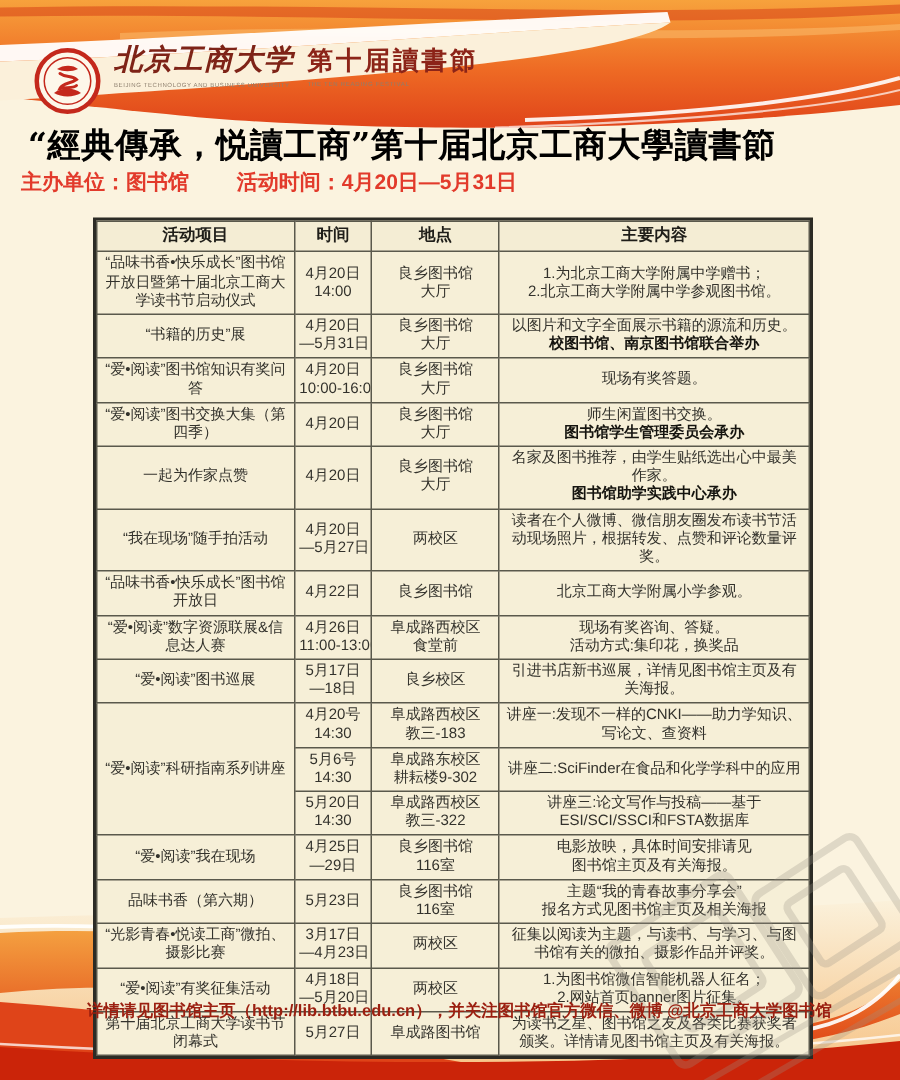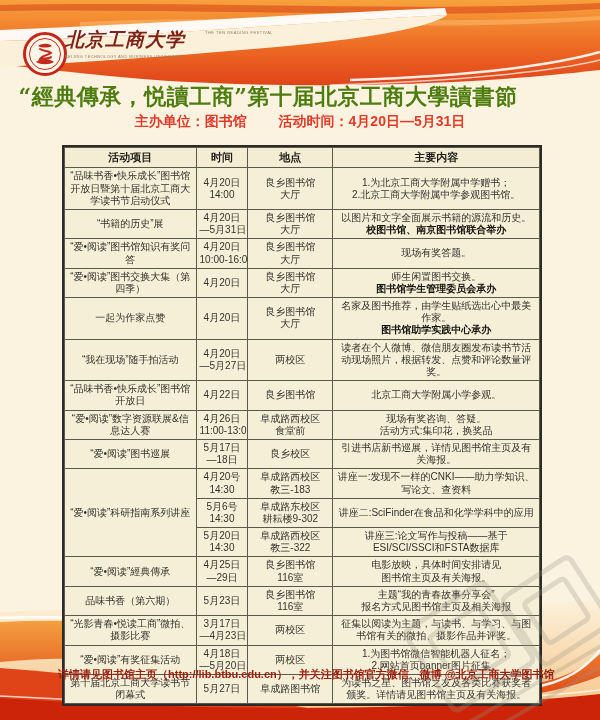--- a/index.html
+++ b/index.html
@@ -9,40 +9,40 @@
     font-family:"Liberation Sans","DejaVu Sans",sans-serif;
   }
   .bg{position:absolute;left:0;top:0;width:600px;height:720px;z-index:0;}
 
   
   .seal{
     position:absolute;left:23px;top:32px;width:44px;height:44px;border-radius:50%;
     background:#fdf7ea;border:3px solid #c4281c;box-sizing:border-box;z-index:3;
     display:flex;align-items:center;justify-content:center;
   }
-  .brand{position:absolute;left:65px;top:27px;z-index:3;}
+  .brand{position:absolute;left:76px;top:27px;z-index:3;}
   .brand-cn{
     font-family:"DejaVu Serif","Liberation Serif",serif;font-weight:bold;font-style:italic;
     font-size:19px;color:#7e2317;letter-spacing:1px;white-space:nowrap;
   }
   .brand-en{font-size:4px;color:#8d7f6e;letter-spacing:.4px;margin-top:1px;white-space:nowrap;}
   .festival{position:absolute;left:205px;top:29px;z-index:3;}
   .festival-cn{
     font-family:"DejaVu Serif","Liberation Serif",serif;font-weight:bold;
     font-size:17px;color:#8c2418;letter-spacing:2px;white-space:nowrap;
   }
   .festival-en{font-size:4px;color:#8d7f6e;letter-spacing:.5px;margin-top:1px;white-space:nowrap;}
 
   .main-title{
     position:absolute;left:0;top:82px;width:536px;text-align:center;z-index:2;
     font-family:"DejaVu Serif","Liberation Serif",serif;font-weight:bold;
-    font-size:22px;color:#4d7c0f;letter-spacing:.5px;white-space:nowrap;
+    font-size:22px;color:#000000;letter-spacing:.5px;white-space:nowrap;
   }
   .sub-title{
-    position:absolute;left:0;top:113px;width:600px;text-align:center;z-index:2;
+    position:absolute;left:0;top:113px;width:600px;z-index:2;
     font-size:14px;font-weight:bold;color:#e23a2b;
   }
   .sub-title span{margin:0 14px;}
 
   
   .table-wrap{
     position:absolute;left:62px;top:145px;width:480px;z-index:1;
     background:#f6efd7;border:2px solid #2c2b25;box-sizing:border-box;
   }
   table{width:100%;border-collapse:collapse;table-layout:fixed;}
@@ -110,20 +110,21 @@
     <path d="M10,9 C14,6 21,6 24,9 C20,11 14,11 10,9 Z" fill="#c4281c"></path>
     <path d="M12,12 C16,15 20,13 23,16 C19,19 14,18 12,22 C16,21 21,22 23,20" fill="none" stroke="#c4281c" stroke-width="2" stroke-linecap="round"></path>
     <path d="M8,25 C13,21 21,21 26,25 C21,28 13,28 8,25 Z" fill="#c4281c"></path>
   </svg>
 </div>
 <div class="brand">
   <div class="brand-cn">北京工商大学</div>
   <div class="brand-en">BEIJING TECHNOLOGY AND BUSINESS UNIVERSITY</div>
 </div>
 <div class="festival">
+  <div class="festival-cn">第十届讀書節</div>
   <div class="festival-en">THE TEN READING FESTIVAL</div>
 </div>
 
 <div class="main-title">“經典傳承，悦讀工商”第十届北京工商大學讀書節</div>
 <div class="sub-title">
   <span>主办单位：图书馆</span>
   <span>活动时间：4月20日—5月31日</span>
 </div>
 
 <div class="table-wrap">
@@ -302,21 +303,21 @@
           </td>
           <td class="c-loc">
             <span class="ln">阜成路西校区</span>
             <span class="ln">教三-322</span>
           </td>
           <td class="c-content">
             <span class="ln">讲座三:论文写作与投稿——基于ESI/SCI/SSCI和FSTA数据库</span>
           </td>
         </tr>
         <tr>
-          <td class="c-activity" rowspan="1">“爱•阅读”經典傳承</td>
+          <td class="c-activity" rowspan="1">“爱•阅读”我在现场</td>
           <td class="c-time">
             <span class="ln">4月25日</span>
             <span class="ln">—29日</span>
           </td>
           <td class="c-loc">
             <span class="ln">良乡图书馆</span>
             <span class="ln">116室</span>
           </td>
           <td class="c-content">
             <span class="ln">电影放映，具体时间安排请见</span>

